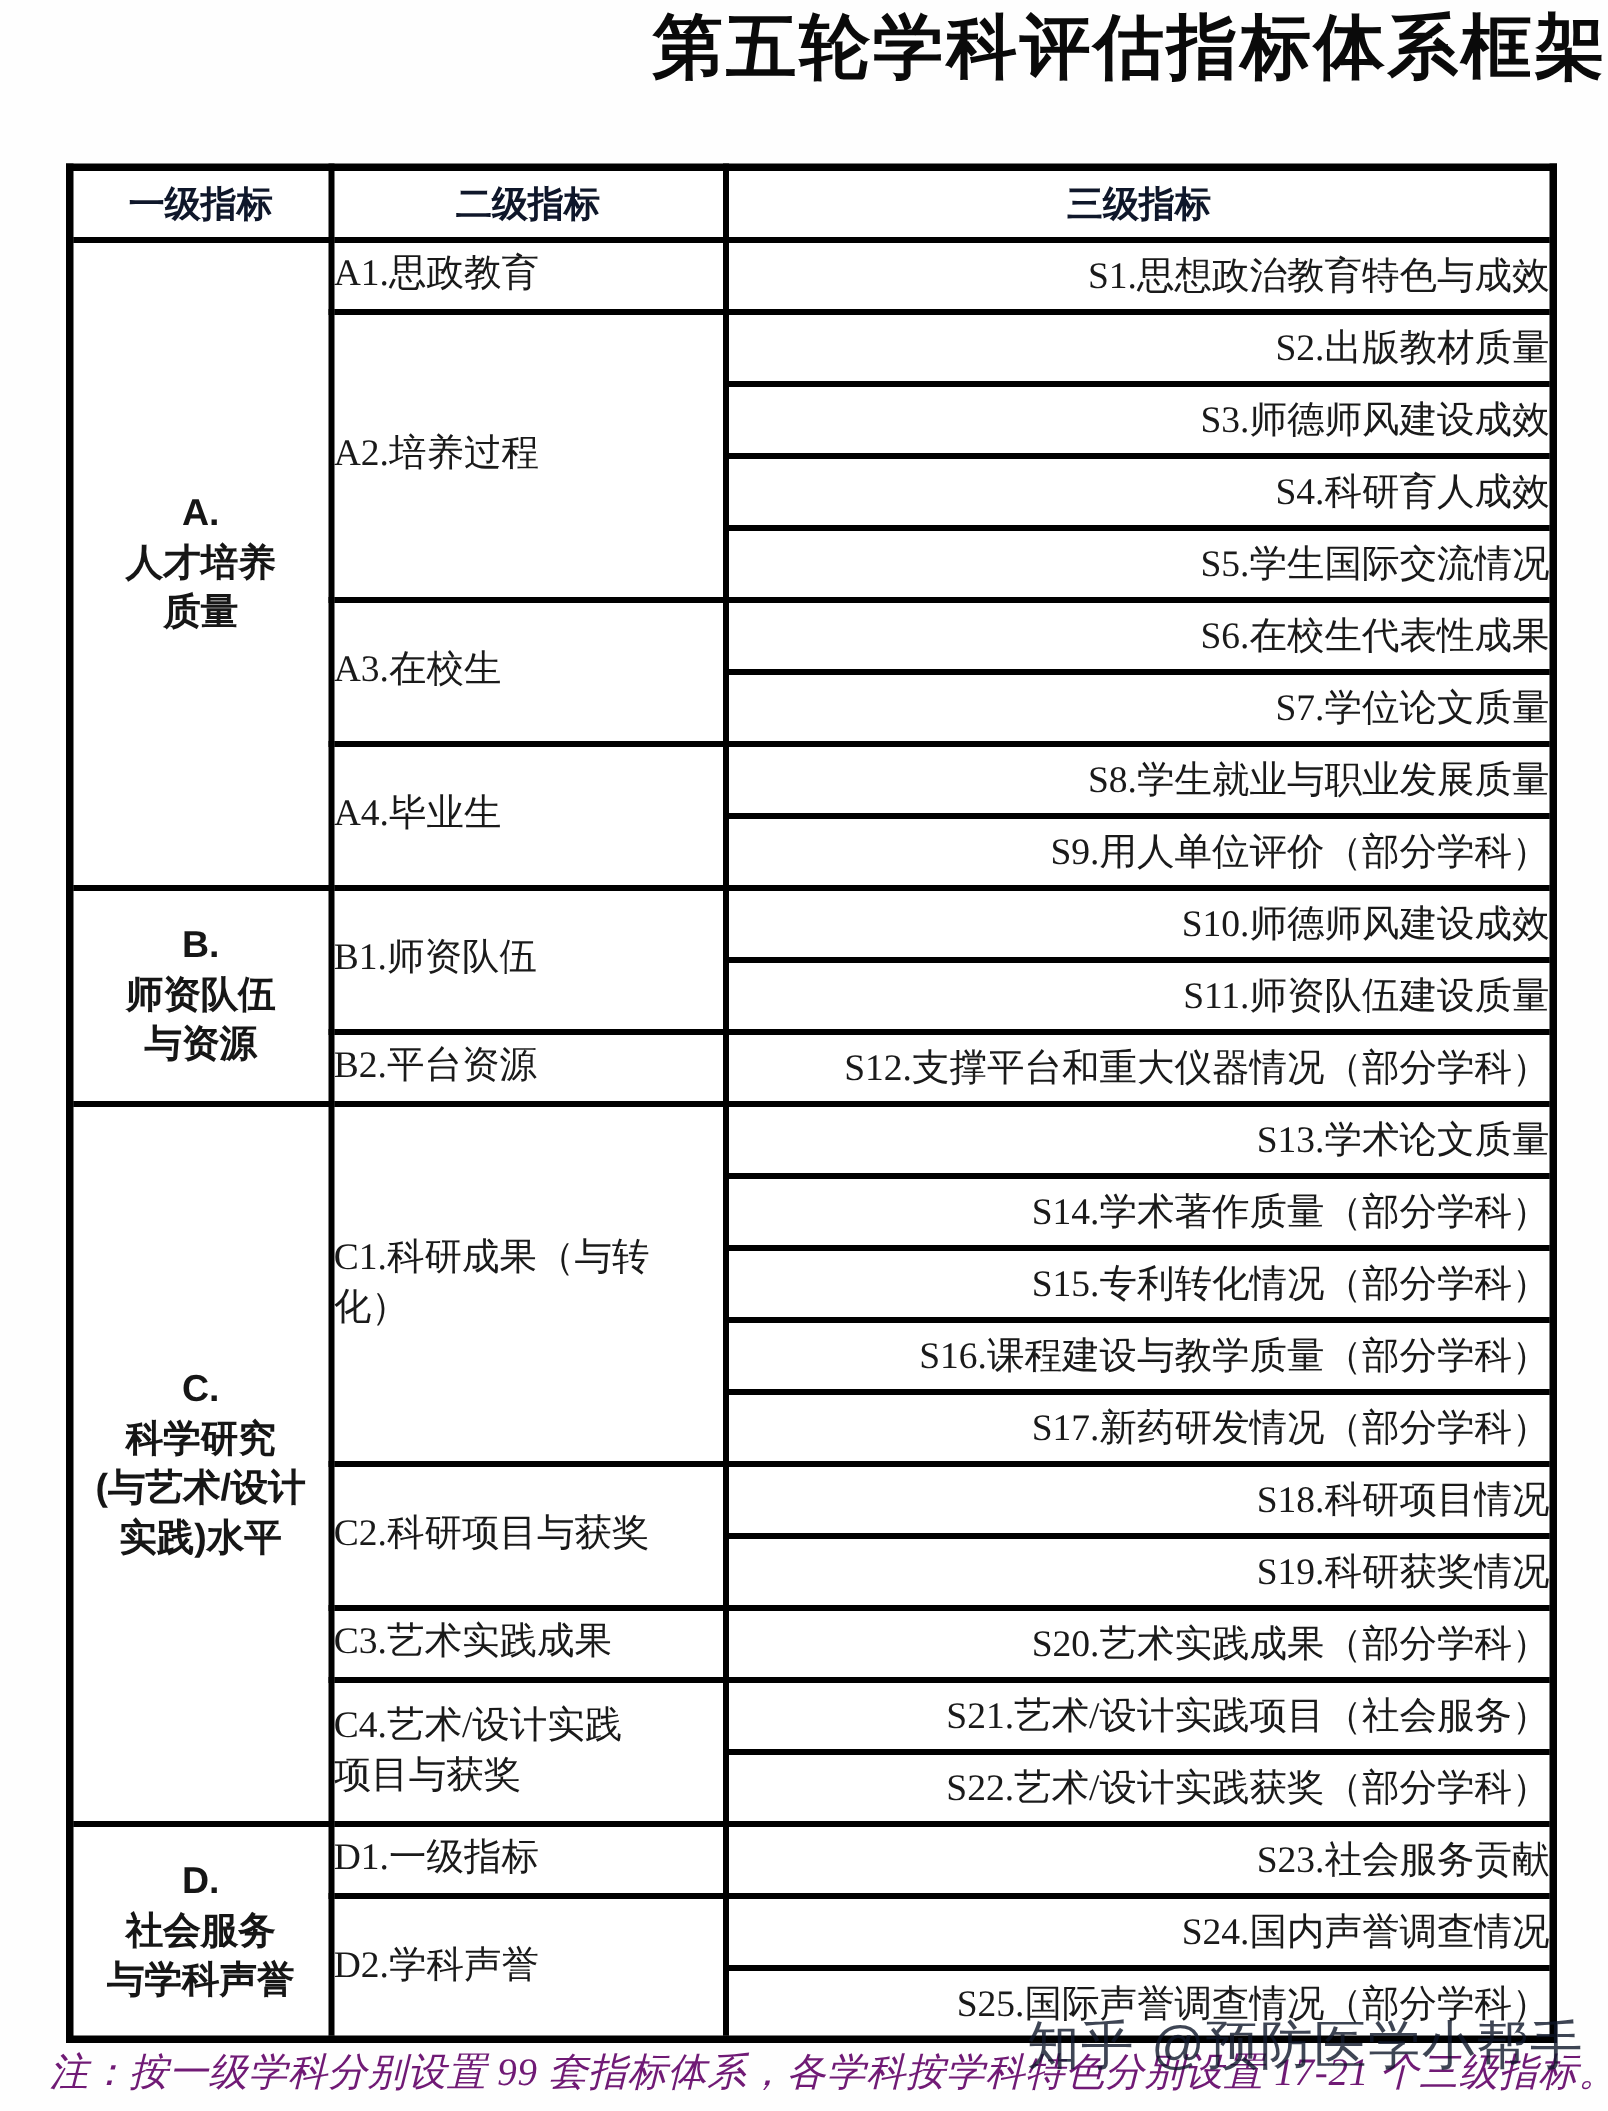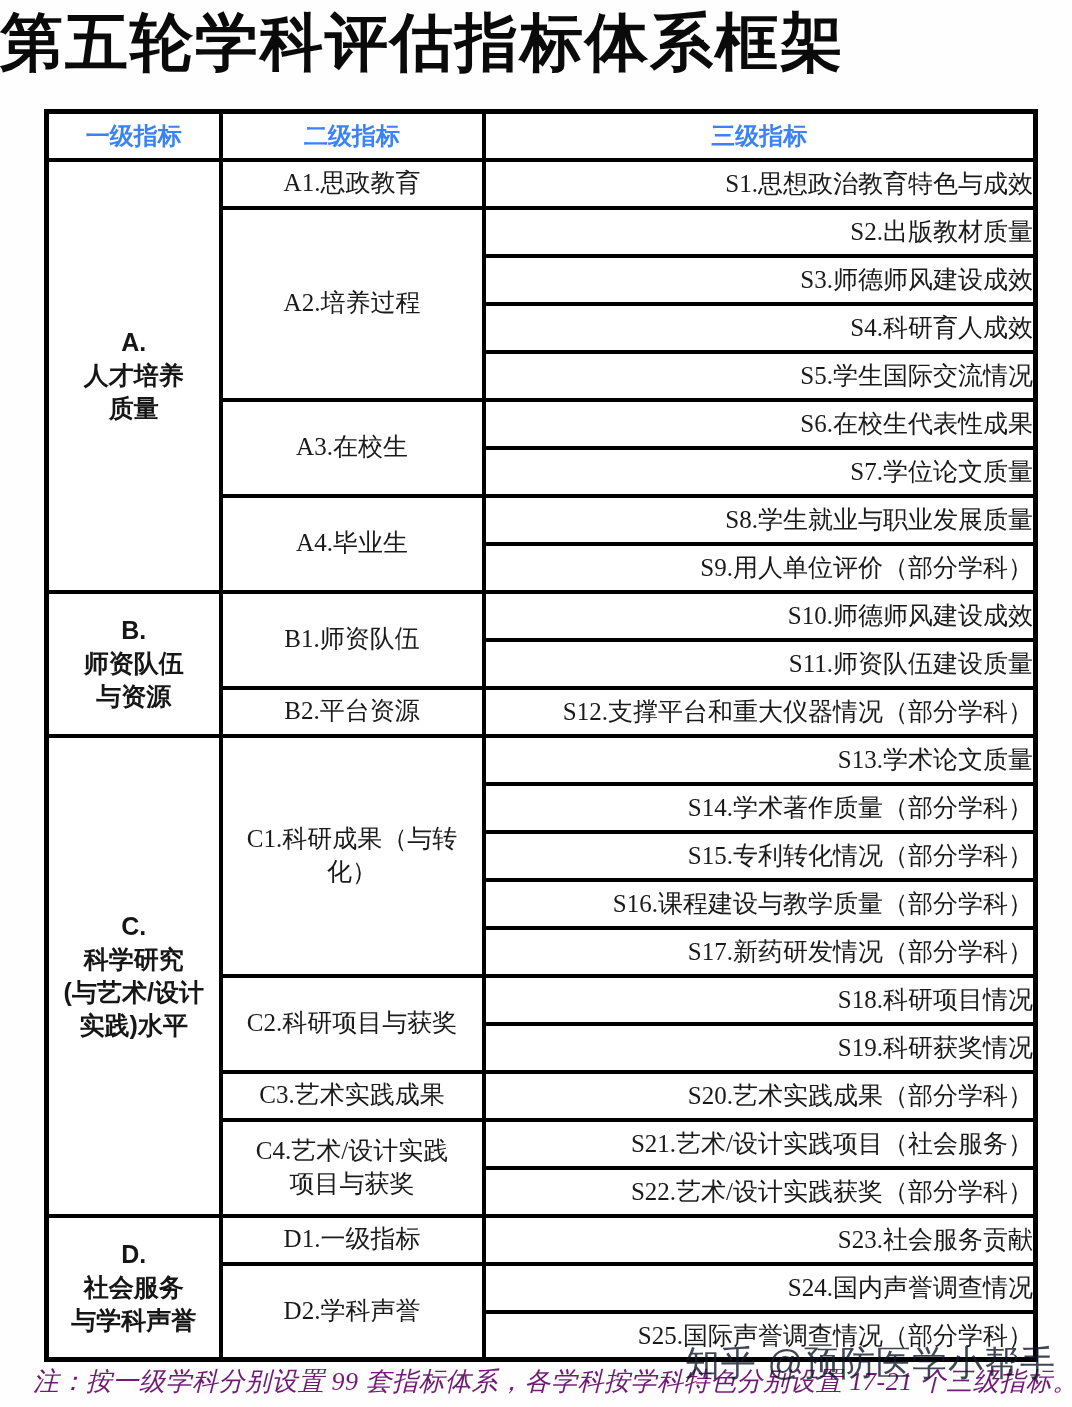--- a/index.html
+++ b/index.html
@@ -8,24 +8,24 @@
     width: 1072px; height: 1407px;
     background: #fefefe;
     position: relative;
     font-family: "Liberation Serif", serif;
     color: #141414;
     overflow: hidden;
   }
   .page-title {
     position: absolute;
     top: 0px; left: 0; width: 100%;
-    text-align: left;
+    text-align: right;
     font-family: "Liberation Sans", "DejaVu Sans", sans-serif;
     font-weight: bold;
-    font-size: 63px;
+    font-size: 47px;
     letter-spacing: 2px;
     color: #0a0a0a;
   }
   table.indicator-table {
     position: absolute;
     left: 44px; top: 109px;
     width: 989px;
     border-collapse: collapse;
     table-layout: fixed;
     background: #fff;
@@ -40,35 +40,35 @@
   }
   .indicator-table { border: 5px solid #000; }
   .indicator-table tr { height: 48px; }
   .indicator-table tr.hdr { height: 48px; }
   .indicator-table th {
     font-family: "Liberation Sans", "DejaVu Sans", sans-serif;
     font-weight: bold;
     font-size: 24px;
     text-align: center;
     vertical-align: middle;
-    color: #3b82f6;
+    color: #0f172a;
   }
   td.l1 {
     font-family: "Liberation Sans", "DejaVu Sans", sans-serif;
     font-weight: bold;
     font-size: 25px;
     text-align: center;
     vertical-align: middle;
     white-space: pre-line;
     line-height: 1.32;
     color: #161616;
   }
   td.l2 {
     font-size: 25px;
-    text-align: center;
+    text-align: left;
     vertical-align: middle;
     white-space: pre-line;
     line-height: 1.3;
     color: #1a1a1a;
   }
   td.l3 {
     font-size: 25px;
     text-align: right;
     vertical-align: middle;
     padding-left: 20px;

